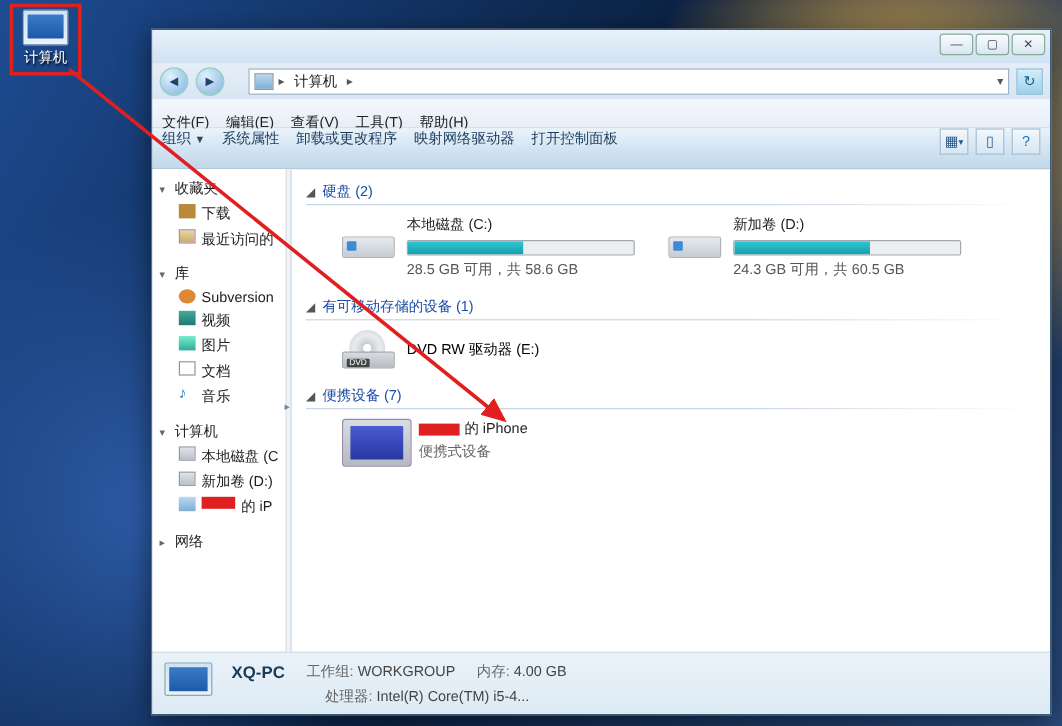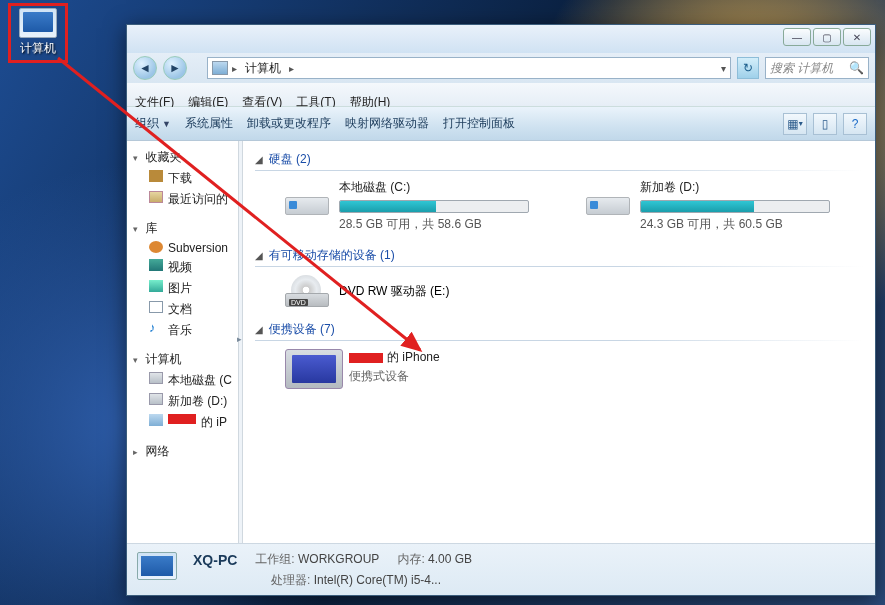--- a/index.html
+++ b/index.html
@@ -24,21 +24,21 @@
 .addr-bar .crumb { color: #222; padding: 0 4px; }
 .addr-bar .chev { color: #555; font-size: 10px; }
 .addr-icon { width: 16px; height: 14px; background: linear-gradient(#bcd8ef,#7eaed5); border: 1px solid #89a; }
 .refresh-btn { width: 22px; height: 22px; border: 1px solid #8dbdd8; background: linear-gradient(#d3eefa,#9fd0ea); display:flex;align-items:center;justify-content:center; color:#1a5c8a; cursor:pointer; }
 .search-box { width: 104px; height: 22px; border: 1px solid #99b2c8; background: #fff; display: flex; align-items: center; padding: 0 4px; color: #888; font-style: italic; }
 .search-box .sicon { margin-left:auto; color:#699; font-style:normal;}
 
 .menu-row { height: 24px; background: linear-gradient(#f4f8fc,#e6eef6); border-bottom: 1px solid #cdd; display: flex; align-items: center; padding-left: 8px; gap: 14px; }
 .menu-item { color: #222; cursor: pointer; margin-top: 15px; }
 
-.toolbar-row { height: 34px; background: linear-gradient(#eaf3fb,#cfe2f0 60%,#c1d8ea); border-bottom: 1px solid #b5c8d8; display: flex; align-items: center; padding: 0 8px; gap: 14px; }
+.toolbar-row { height: 34px; background: linear-gradient(#eaf3fb,#cfe2f0 60%,#c1d8ea); border-bottom: 1px solid #b5c8d8; display: flex; align-items: flex-start; padding: 0 8px; gap: 14px; }
 .tool-btn { color: #1a3a5a; cursor: pointer; display: flex; align-items: center; gap: 3px; }
 .tool-btn .dd { font-size: 9px; color: #346; }
 .tb-right { margin-left: auto; display: flex; gap: 6px; }
 .sq-btn { width: 24px; height: 22px; border: 1px solid #a8c0d4; background: linear-gradient(#f2f8fd,#d6e6f2); display:flex;align-items:center;justify-content:center; cursor:pointer; color:#2a5a8a; }
 
 .body { flex: 1; display: flex; min-height: 0; }
 .tree { width: 112px; background: #fff; border-right: 1px solid #d0d8df; overflow: hidden; padding: 6px 0; }
 .splitter { width: 4px; background: #eef3f8; cursor: ew-resize; border-right: 1px solid #d0d8df; position: relative;}
 .splitter::after { content:"▸"; position:absolute; top:48%; left:-2px; font-size:9px; color:#789; }
 .tree-group { margin-bottom: 8px; }
@@ -59,21 +59,21 @@
 .ic-comp{ background:linear-gradient(#bcd8ef,#7eaed5); }
 .ic-drv{ background:linear-gradient(#e0e4e8,#b8c0c8); border:1px solid #99a; }
 .ic-net{ background:linear-gradient(#7c9,#396);}
 .redact { display:inline-block; background:#e02020; height:10px; width:28px; vertical-align:middle; }
 
 .content { flex:1; overflow:auto; padding: 6px 12px; }
 .section-head { display:flex; align-items:center; gap:6px; color:#1a4da8; padding:4px 0; cursor:pointer; }
 .section-head .tri { font-size:10px; color:#555; }
 .section-divider { height:1px; background:linear-gradient(to right,#c8d6e4 0,#c8d6e4 60%,transparent); margin-bottom:4px; margin-top:-2px;}
 
-.drive-row { display:flex; gap:41px; padding: 4px 4px 10px 30px; }
+.drive-row { display:flex; gap:12px; padding: 4px 4px 10px 30px; }
 .drive { display:flex; gap:10px; width: 260px; }
 .drive-icon { width: 44px; height: 36px; position:relative; }
 .drive-icon .disk { position:absolute; bottom:0; left:0; width:44px; height:18px; background:linear-gradient(#e6eaee,#c6ccd2); border:1px solid #b0b4b8; border-radius:2px; }
 .drive-icon .disk::before { content:""; position:absolute; left:3px; top:3px; width:8px; height:8px; background:#3a8bd8; border-radius:1px;}
 .drive-body { flex:1; }
 .drive-name { color:#222; margin-bottom:4px; }
 .drive-bar { height:13px; border:1px solid #a0a8b0; background:#eceef0; border-radius:2px; overflow:hidden; margin-bottom:3px; width: 190px;}
 .drive-fill { height:100%; background:linear-gradient(#2fc6d4,#1a9eac); }
 .drive-info { color:#555; }
 
@@ -131,24 +131,20 @@
     <div class="nav-btn">►</div>
     <div class="nav-sep"></div>
     <div class="addr-bar">
       <div class="addr-icon"></div>
       <span class="chev">▸</span>
       <span class="crumb">计算机</span>
       <span class="chev">▸</span>
       <span style="margin-left:auto" class="chev">▾</span>
     </div>
     <div class="refresh-btn">↻</div>
-    <div class="search-box">
-      <span>搜索 计算机</span>
-      <span class="sicon">🔍</span>
-    </div>
   </div>
 
   <div class="menu-row">
     <span class="menu-item">文件(F)</span>
     <span class="menu-item">编辑(E)</span>
     <span class="menu-item">查看(V)</span>
     <span class="menu-item">工具(T)</span>
     <span class="menu-item">帮助(H)</span>
   </div>
 

